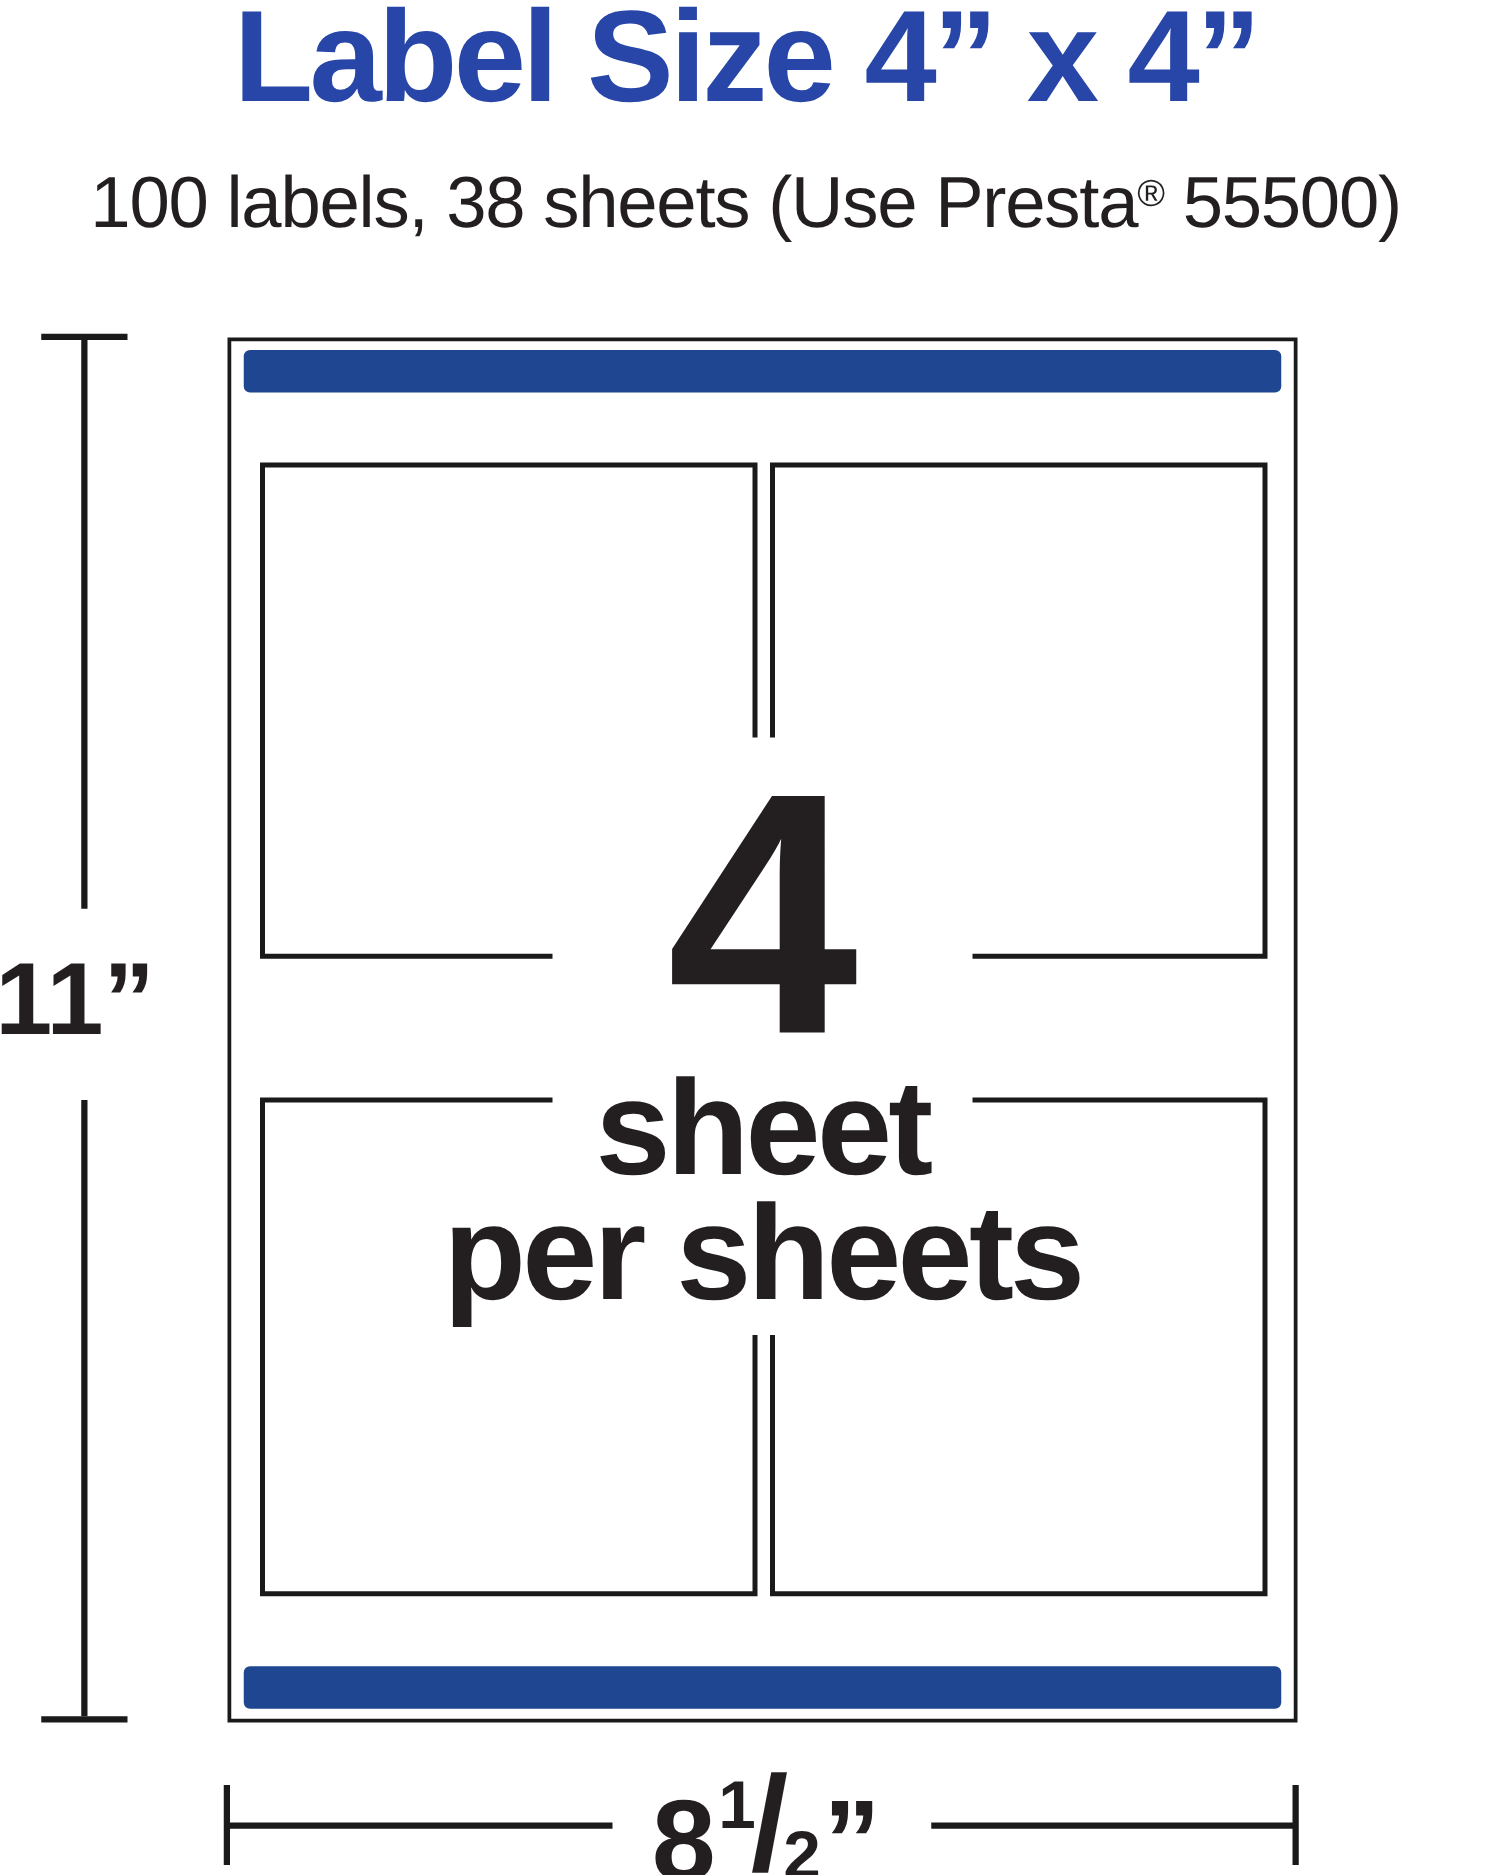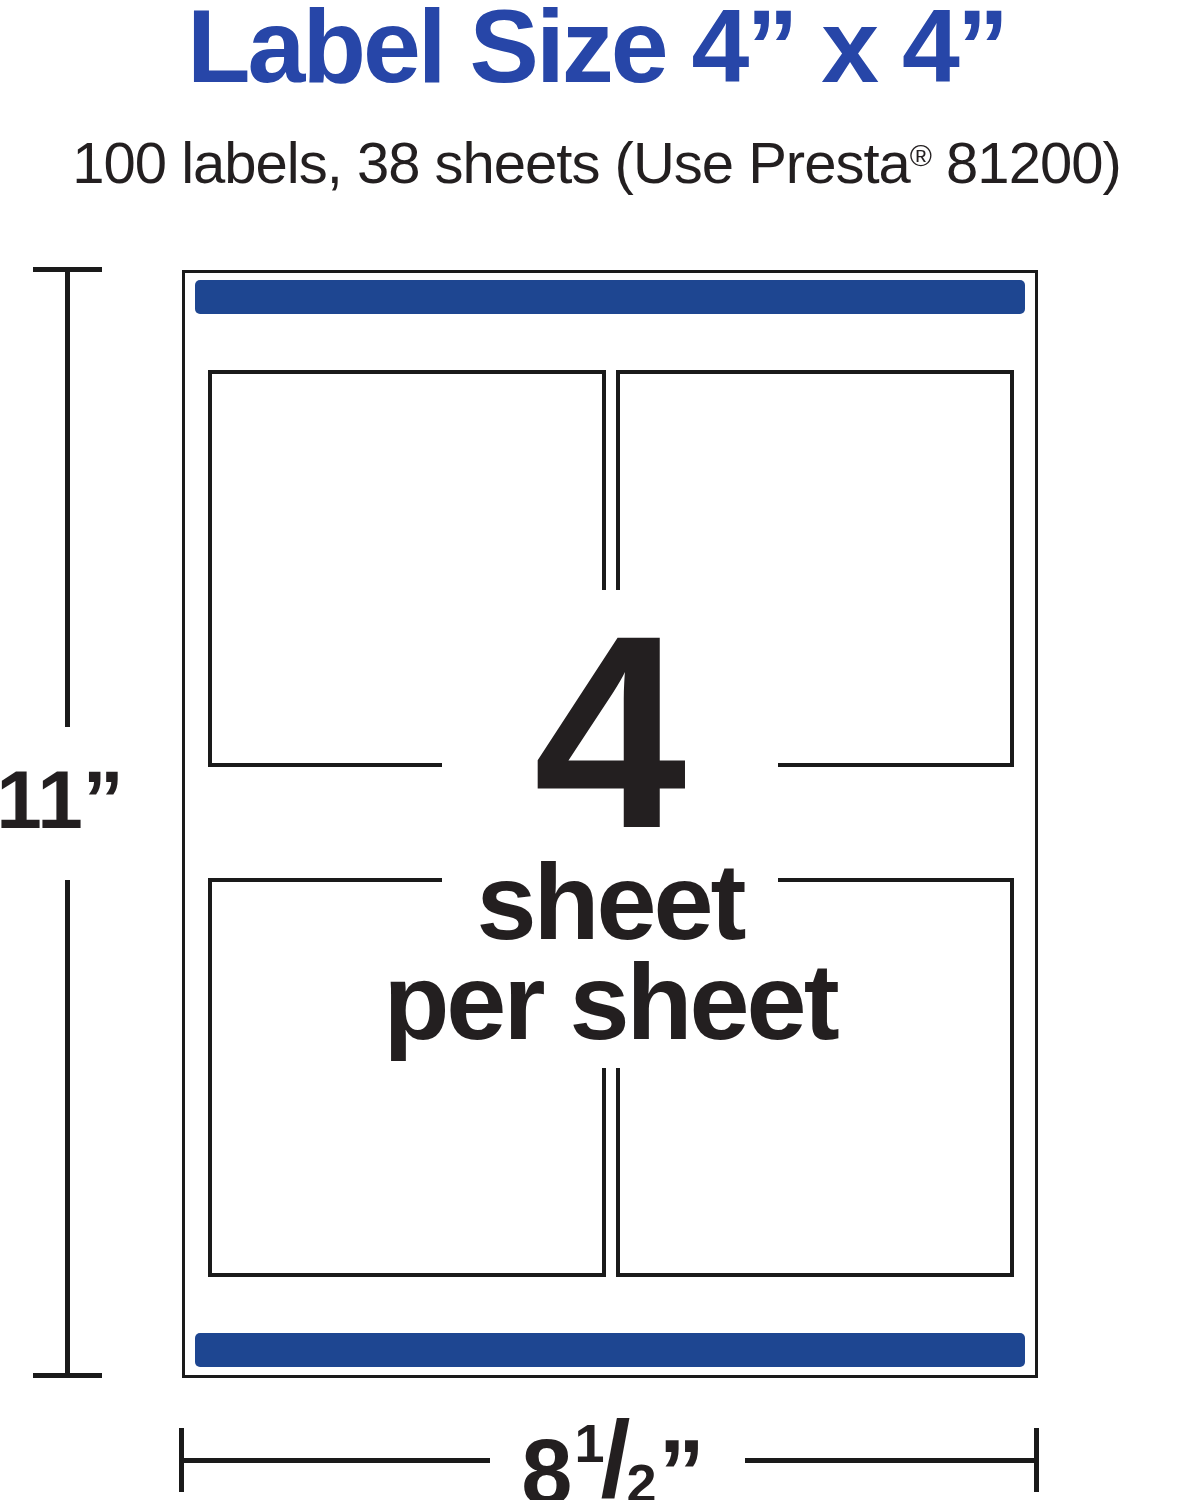--- a/index.html
+++ b/index.html
@@ -153,42 +153,42 @@
   .width-label .slash { font-size: 108px; position: relative; top: -8px; margin: 0 -4px; font-weight: bold; }
   .width-label .den   { font-size: 54px; position: relative; top: -2px; margin-right: 2px; }
   .width-label .unit  { font-size: 92px; line-height: 96px; }
 </style>
 </head>
 <body>
 
 <div class="page">
 
   <div class="title">Label Size 4” x 4”</div>
-  <div class="subtitle"><span>100 labels, 38 sheets (Use Presta</span><span class="reg-mark">®</span><span> 81200)</span></div>
+  <div class="subtitle"><span>100 labels, 38 sheets (Use Presta</span><span class="reg-mark">®</span><span> 55500)</span></div>
 
   <div class="dim h-tick-top"></div>
   <div class="dim h-line-upper"></div>
   <div class="height-label">11”</div>
   <div class="dim h-line-lower"></div>
   <div class="dim h-tick-bottom"></div>
 
   <div class="sheet">
     <div class="color-bar top"></div>
     <div class="color-bar bottom"></div>
   </div>
 
   <div class="cell tl"></div>
   <div class="cell tr"></div>
   <div class="cell bl"></div>
   <div class="cell br"></div>
 
   <div class="center-mask"></div>
   <div class="center-text count">4</div>
   <div class="center-text labels-word">sheet</div>
-  <div class="center-text per-sheet-word">per sheet</div>
+  <div class="center-text per-sheet-word">per sheets</div>
 
   <div class="dim w-tick-left"></div>
   <div class="dim w-line-left"></div>
   <div class="width-label"><span class="whole">8</span><span class="num">1</span><span class="slash">/</span><span class="den">2</span><span class="unit">”</span></div>
   <div class="dim w-line-right"></div>
   <div class="dim w-tick-right"></div>
 
 </div>
 
 </body></html>

